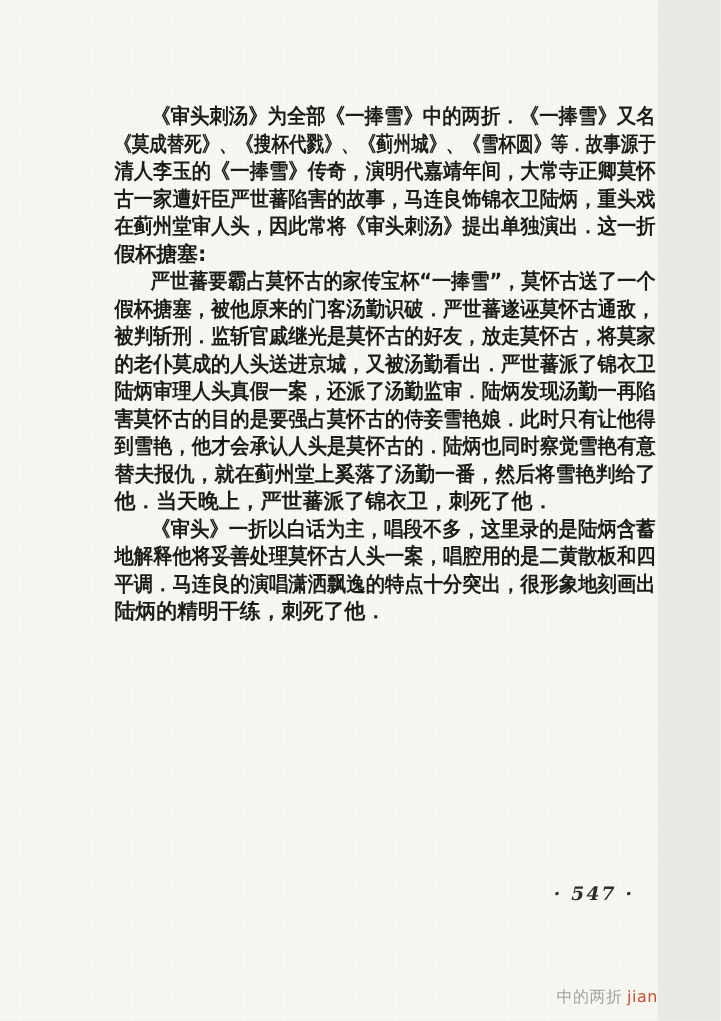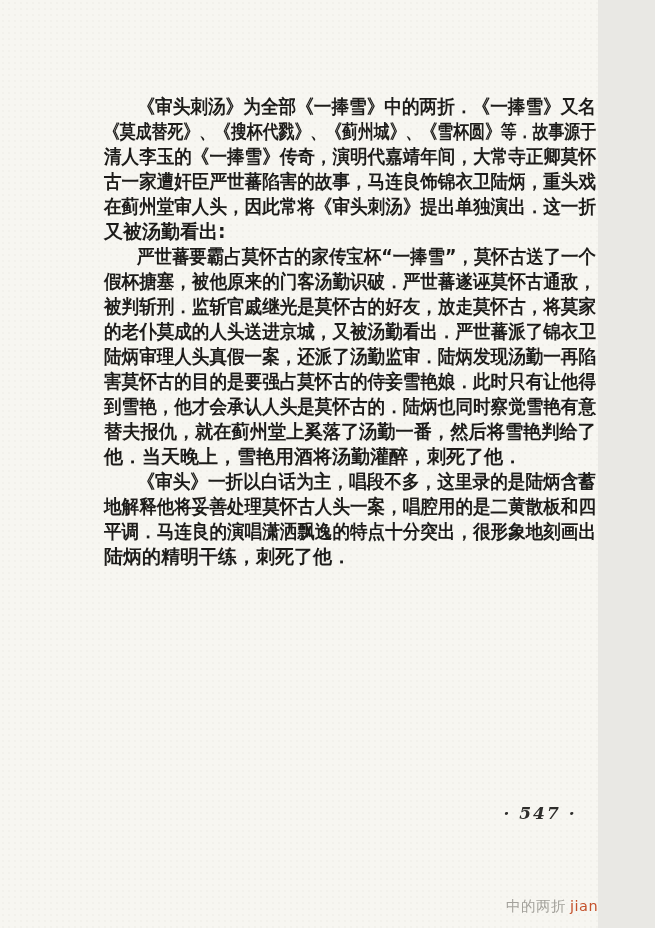--- a/index.html
+++ b/index.html
@@ -59,31 +59,31 @@
 
 <div class="page">
 
   <div class="textblock">
 
     <div class="line indent" style="transform: scaleX(0.928302);">《审头刺汤》为全部《一捧雪》中的两折．《一捧雪》又名</div>
     <div class="line" style="transform: scaleX(0.835314);">《莫成替死》、《搜杯代戮》、《蓟州城》、《雪杯圆》等．故事源于</div>
     <div class="line" style="transform: scaleX(0.924812);">清人李玉的《一捧雪》传奇，演明代嘉靖年间，大常寺正卿莫怀</div>
     <div class="line" style="transform: scaleX(0.924812);">古一家遭奸臣严世蕃陷害的故事，马连良饰锦衣卫陆炳，重头戏</div>
     <div class="line" style="transform: scaleX(0.924812);">在蓟州堂审人头，因此常将《审头刺汤》提出单独演出．这一折</div>
-    <div class="line end">又被汤勤看出:</div>
+    <div class="line end">假杯搪塞:</div>
 
     <div class="line indent" style="transform: scaleX(0.91791);">严世蕃要霸占莫怀古的家传宝杯“一捧雪”，莫怀古送了一个</div>
     <div class="line" style="transform: scaleX(0.924812);">假杯搪塞，被他原来的门客汤勤识破．严世蕃遂诬莫怀古通敌，</div>
     <div class="line" style="transform: scaleX(0.924812);">被判斩刑．监斩官戚继光是莫怀古的好友，放走莫怀古，将莫家</div>
     <div class="line" style="transform: scaleX(0.924812);">的老仆莫成的人头送进京城，又被汤勤看出．严世蕃派了锦衣卫</div>
     <div class="line" style="transform: scaleX(0.924812);">陆炳审理人头真假一案，还派了汤勤监审．陆炳发现汤勤一再陷</div>
     <div class="line" style="transform: scaleX(0.924812);">害莫怀古的目的是要强占莫怀古的侍妾雪艳娘．此时只有让他得</div>
     <div class="line" style="transform: scaleX(0.924812);">到雪艳，他才会承认人头是莫怀古的．陆炳也同时察觉雪艳有意</div>
     <div class="line" style="transform: scaleX(0.959064);">替夫报仇，就在蓟州堂上奚落了汤勤一番，然后将雪艳判给了</div>
-    <div class="line end">他．当天晚上，雪艳用酒将汤勤灌醉，刺死了他．</div>
+    <div class="line end">他．当天晚上，严世蕃派了锦衣卫，刺死了他．</div>
 
     <div class="line indent" style="transform: scaleX(0.928302);">《审头》一折以白话为主，唱段不多，这里录的是陆炳含蓄</div>
     <div class="line" style="transform: scaleX(0.924812);">地解释他将妥善处理莫怀古人头一案，唱腔用的是二黄散板和四</div>
     <div class="line" style="transform: scaleX(0.924812);">平调．马连良的演唱潇洒飘逸的特点十分突出，很形象地刻画出</div>
     <div class="line end">陆炳的精明干练，刺死了他．</div>
   </div>
 
   <div class="pagenum">· 547 ·</div>
 
   <div class="watermark">

